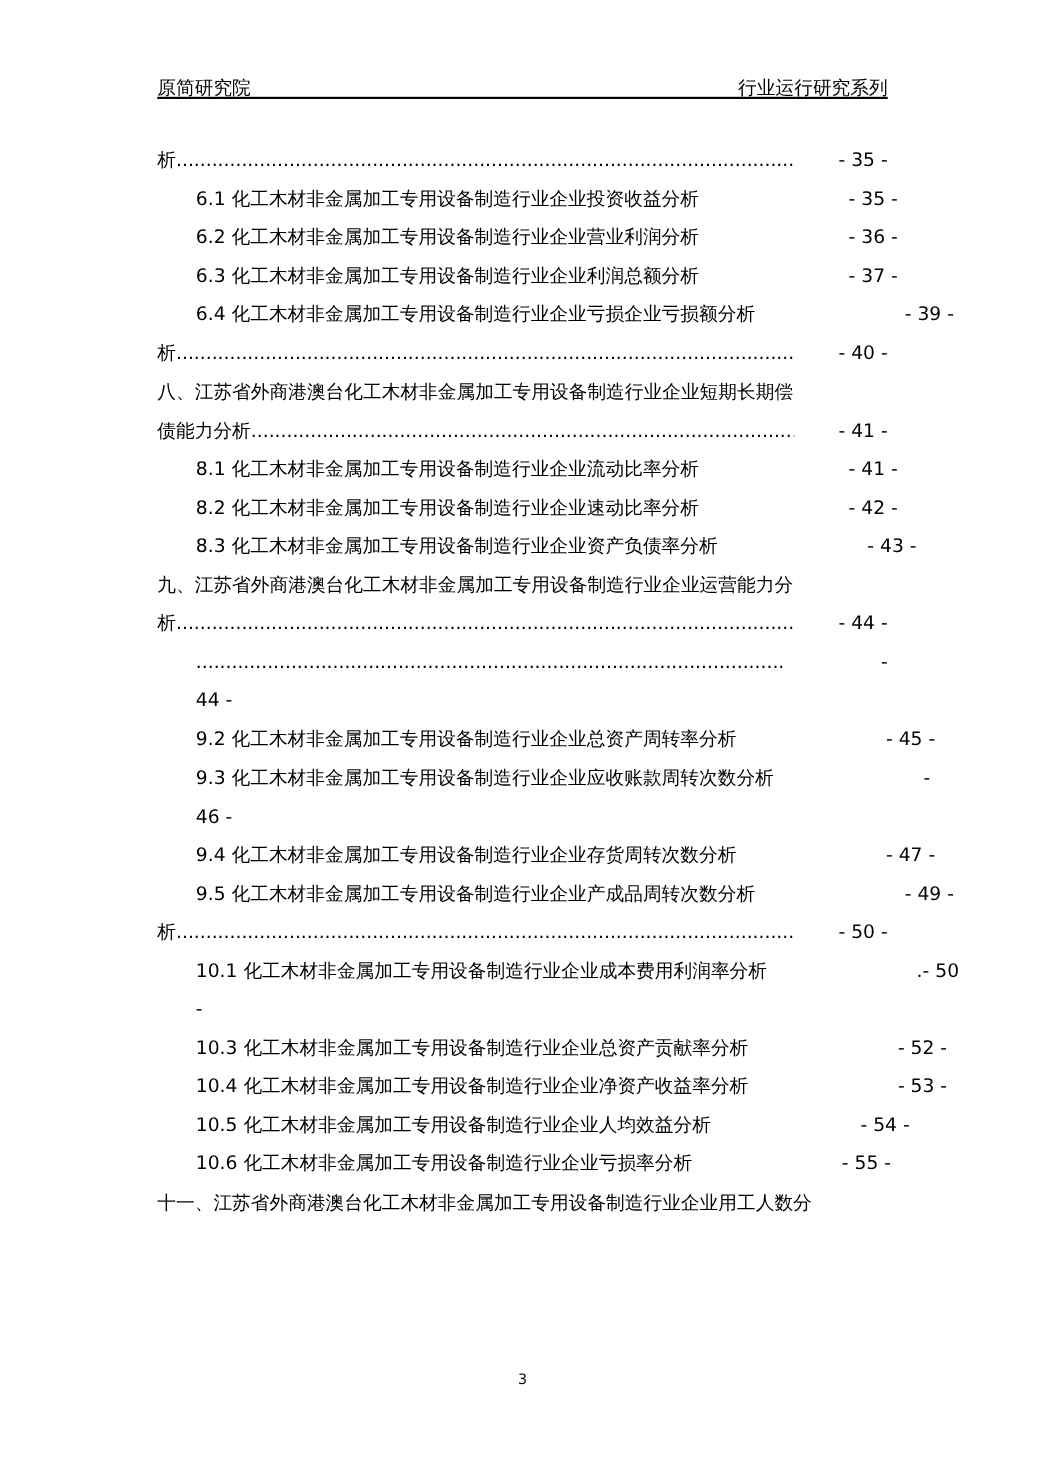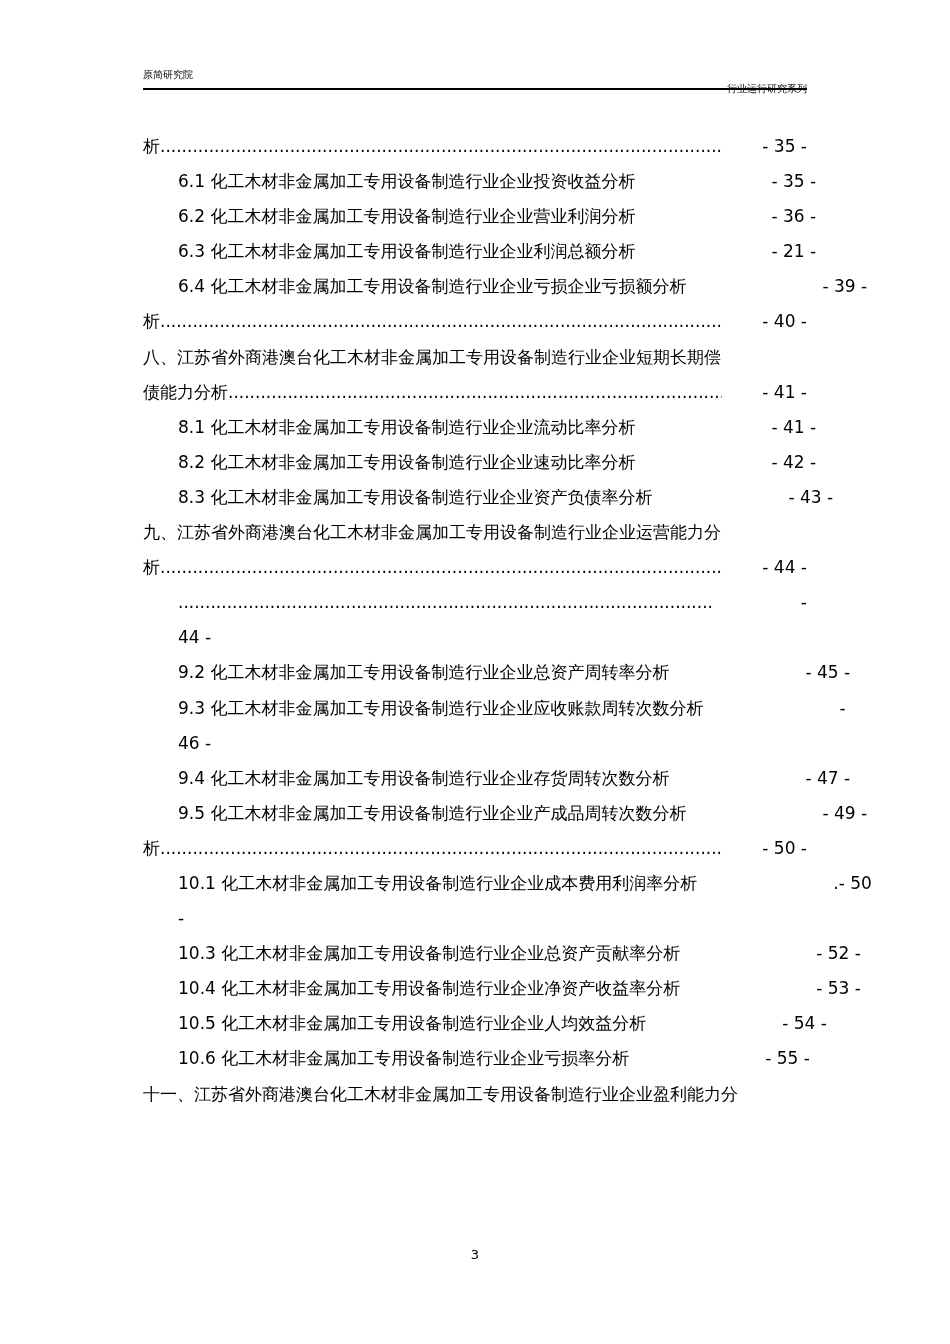--- a/index.html
+++ b/index.html
@@ -1,21 +1,21 @@
 <!DOCTYPE html>
 <html><head>
 <meta charset="utf-8">
 <style>
   html, body { margin: 0; padding: 0; background: #ffffff; }
   body { width: 950px; height: 1344px; position: relative; overflow: hidden;
          font-family: "DejaVu Sans", "Liberation Sans", sans-serif; color: #000; }
   .header { position: absolute; left: 143px; top: 66px; width: 664px; height: 22px;
-            border-bottom: 2px solid #000; font-size: 10px; }
+            border-bottom: 2px solid #000; font-size: 17px; }
   .header .left { position: absolute; left: 0; top: 2px; }
-  .header .right { position: absolute; right: 0; top: 16px; text-align: right; }
+  .header .right { position: absolute; right: 0; top: 2px; text-align: right; }
   .toc { position: absolute; left: 143px; top: 129px; width: 664px; }
   .row { position: relative; height: 35.1px; line-height: 35.1px; font-size: 17px;
          white-space: nowrap; display: flex; align-items: center; }
   .row.l2 { padding-left: 35px; gap: 48px; }
   .row .t { flex: 0 0 auto; }
   .row .dots { flex: 1 1 auto; overflow: hidden; letter-spacing: 0px; color: #000; }
   .row .dots::before { content: "...................................................................................................................................................................................................................."; }
   .row .p { flex: 0 0 auto; margin-left: 40px; }
   .footer { position: absolute; left: 0; width: 950px; top: 1247px; text-align: center; font-size: 13px; }
 </style>
@@ -39,21 +39,21 @@
       <span class="p">- 35 -</span>
     </div>
     <div class="row l2">
       <span class="t">6.2 化工木材非金属加工专用设备制造行业企业营业利润分析</span>
       <span class="dots"></span>
       <span class="p">- 36 -</span>
     </div>
     <div class="row l2">
       <span class="t">6.3 化工木材非金属加工专用设备制造行业企业利润总额分析</span>
       <span class="dots"></span>
-      <span class="p">- 21 -</span>
+      <span class="p">- 37 -</span>
     </div>
     <div class="row l2">
       <span class="t">6.4 化工木材非金属加工专用设备制造行业企业亏损企业亏损额分析</span>
       <span class="dots" style="visibility: hidden;"></span>
       <span class="p">- 39 -</span>
     </div>
     <div class="row">
       <span class="t">析</span>
       <span class="dots"></span>
       <span class="p">- 40 -</span>
@@ -156,19 +156,19 @@
       <span class="t">10.5 化工木材非金属加工专用设备制造行业企业人均效益分析</span>
       <span class="dots"></span>
       <span class="p">- 54 -</span>
     </div>
     <div class="row l2">
       <span class="t">10.6 化工木材非金属加工专用设备制造行业企业亏损率分析</span>
       <span class="dots"></span>
       <span class="p">- 55 -</span>
     </div>
     <div class="row">
-      <span class="t">十一、江苏省外商港澳台化工木材非金属加工专用设备制造行业企业盈利能力分</span>
+      <span class="t">十一、江苏省外商港澳台化工木材非金属加工专用设备制造行业企业用工人数分</span>
       <span class="dots" style="visibility: hidden;"></span>
       <span class="p"></span>
     </div>
   </div>
 
 <div class="footer">3</div>
 
 </body></html>

